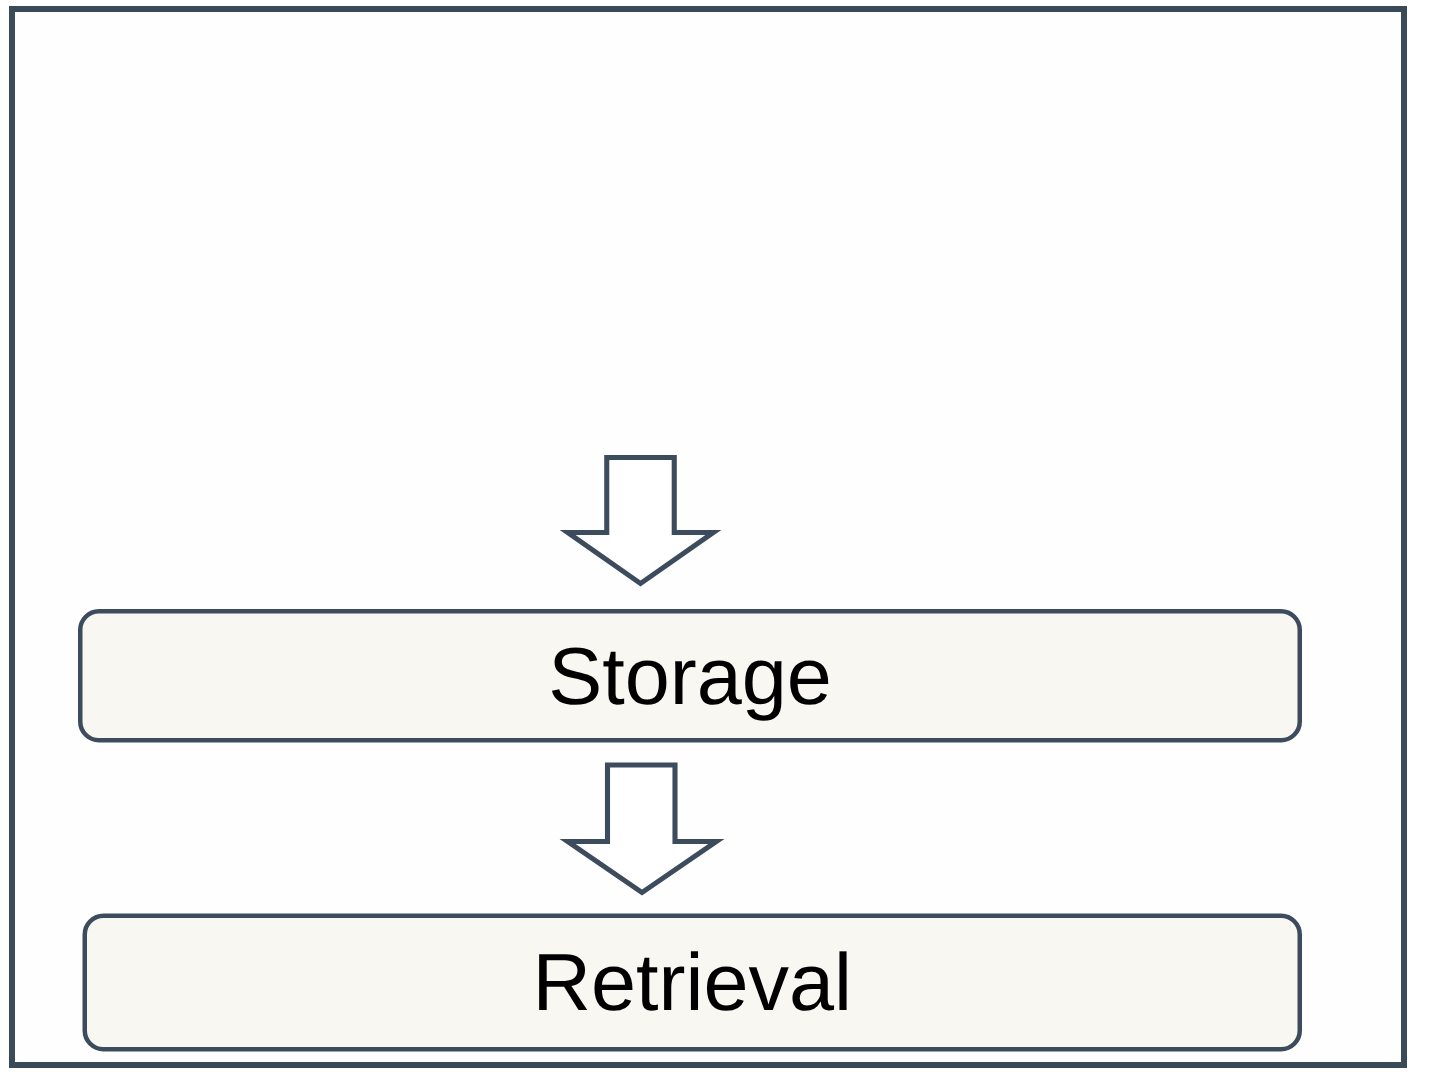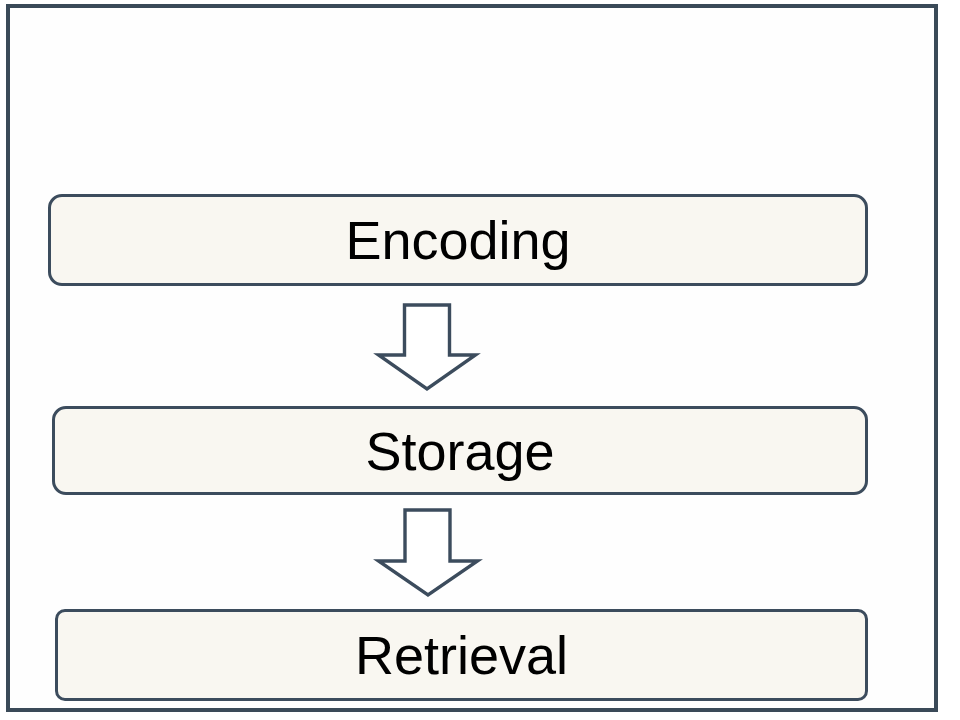--- a/index.html
+++ b/index.html
@@ -72,21 +72,20 @@
     left: 52px;
     top: 406px;
     width: 816px;
     height: 89px;
   }
   #stage-box-2 {
     left: 55px;
     top: 609px;
     width: 813px;
     height: 92px;
-    border-radius: 10px;
   }
   
   .arrow-connector {
     position: absolute;
   }
   #arrow-0 {
     left: 376px;
     top: 303px;
     width: 102px;
     height: 88px;
@@ -111,23 +110,20 @@
   }
 </style>
 </head>
 <body>
 
 <div id="slide">
 
   <div id="slide-frame"></div>
 
 
-  <div class="stage-box" id="stage-box-0">
-    <span class="stage-label">Encoding</span>
-  </div>
 
   <div class="arrow-connector" id="arrow-0">
     <svg viewBox="0 0 102 88" preserveAspectRatio="none" aria-hidden="true">
       <polygon class="arrow-shape" points="28.5,2 73.5,2 73.5,52 99.5,52 51,86 2.5,52 28.5,52"></polygon>
     </svg>
   </div>
 
   <div class="stage-box" id="stage-box-1">
     <span class="stage-label">Storage</span>
   </div>

